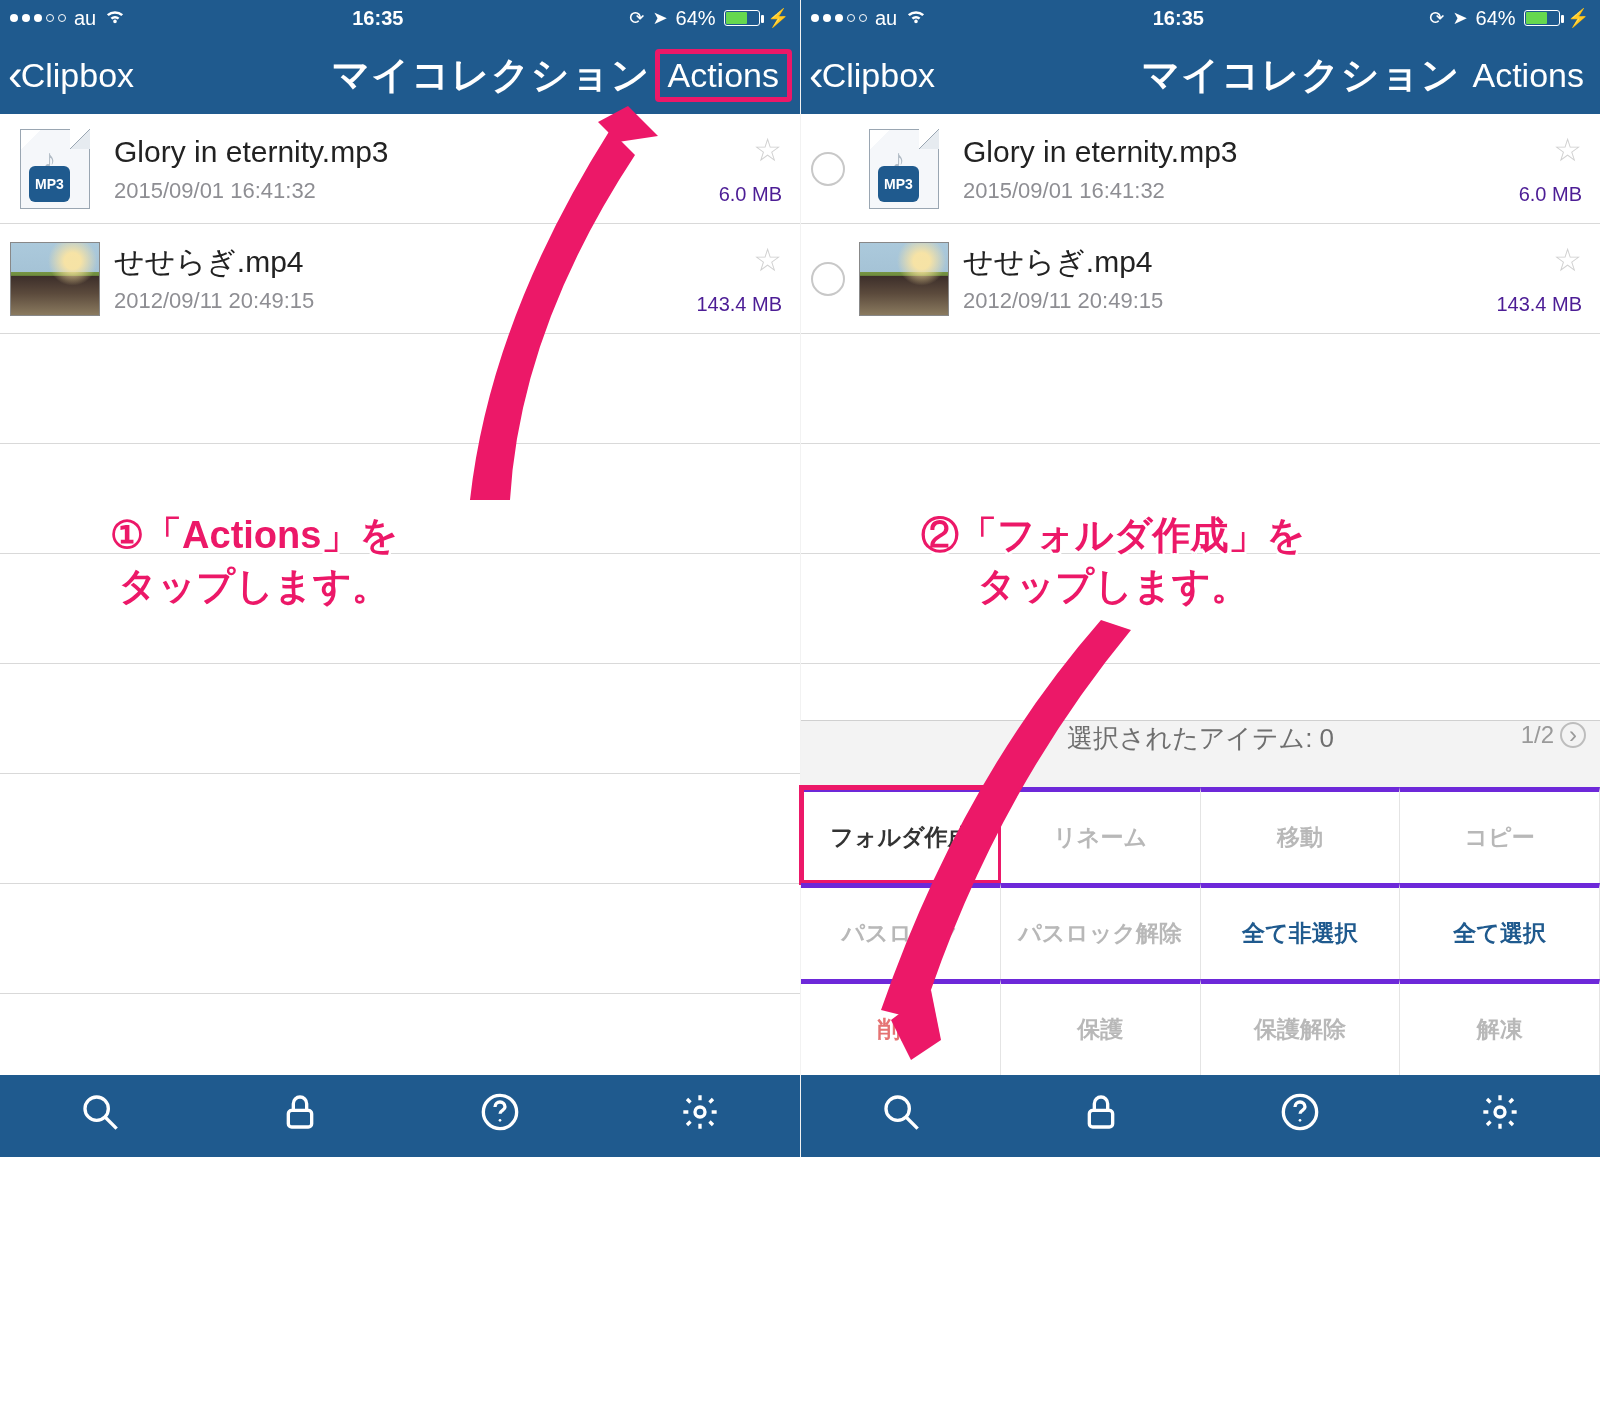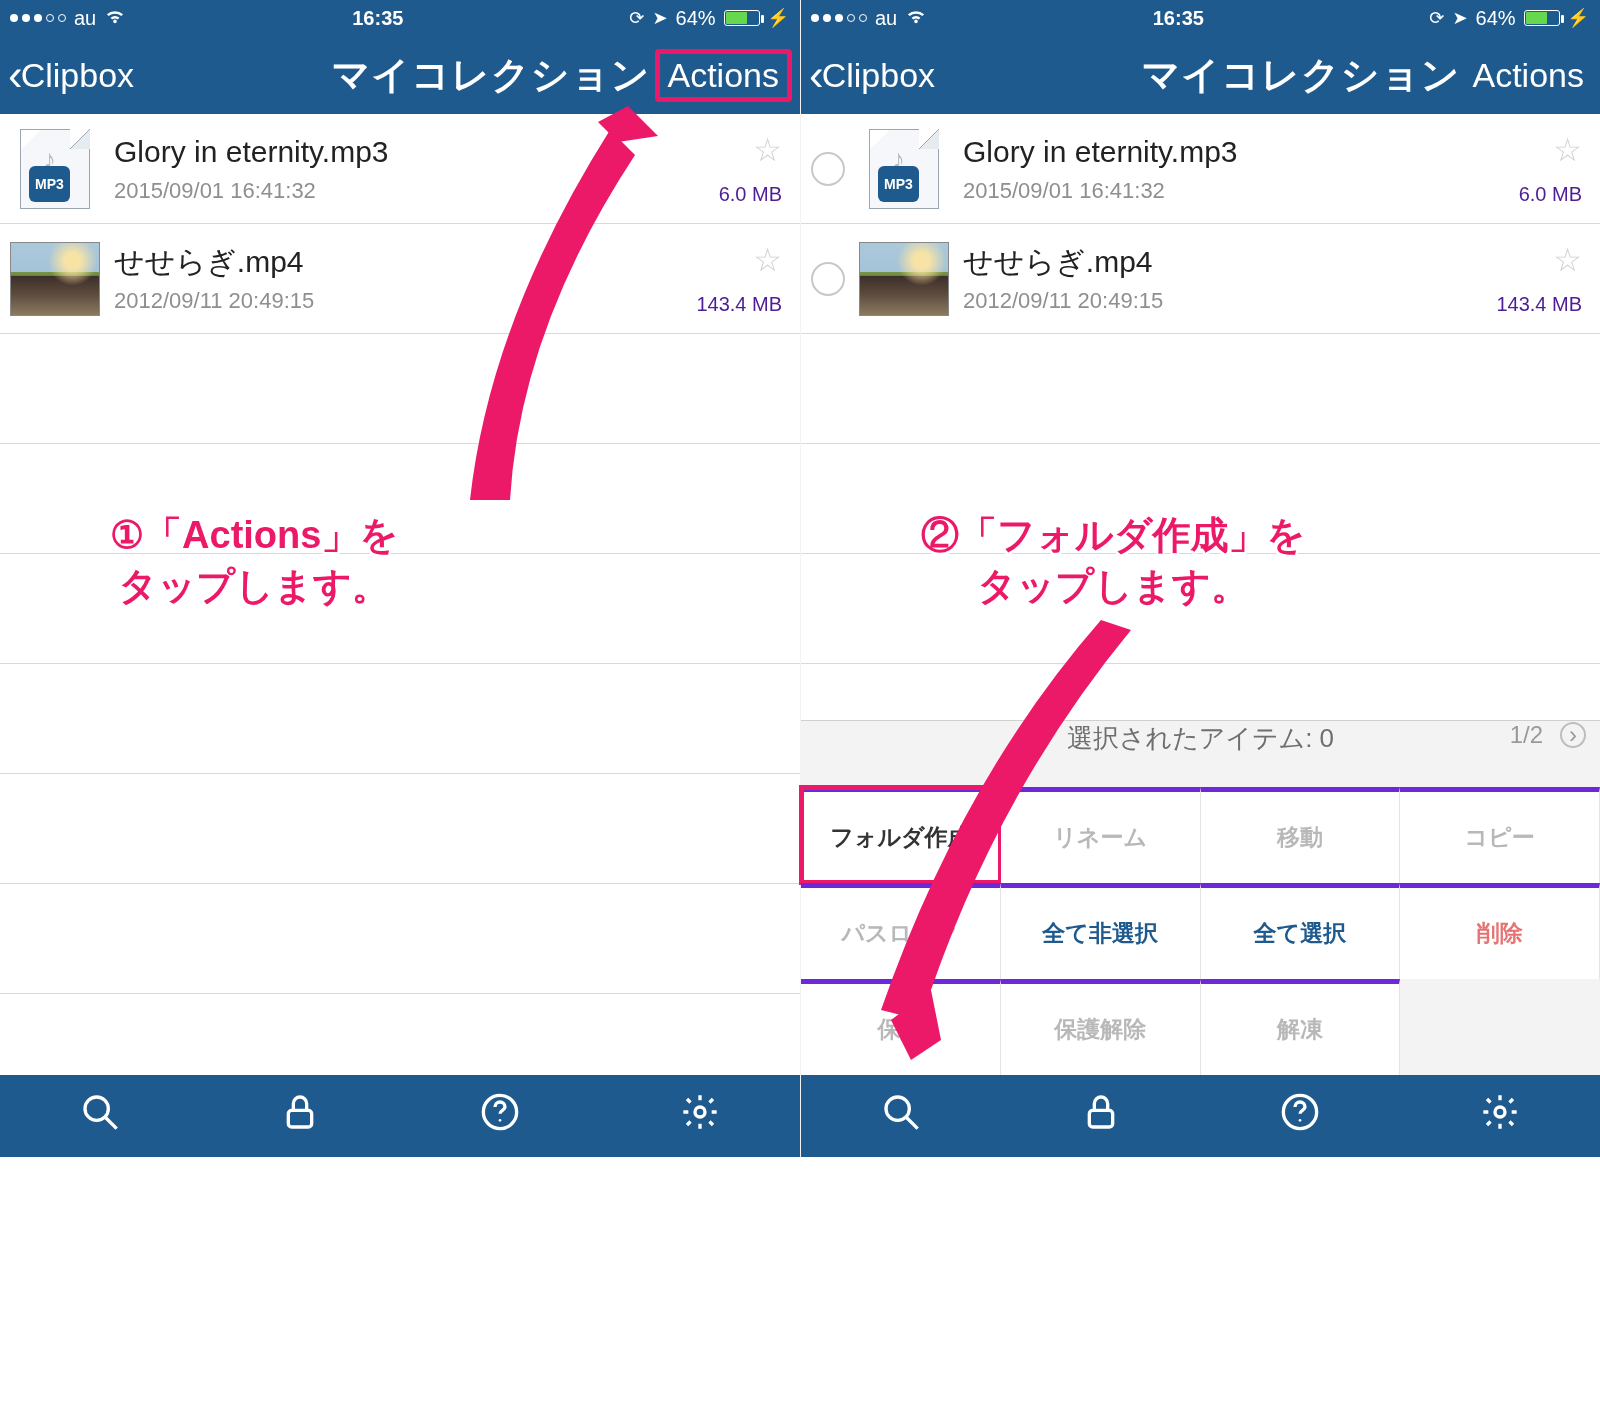--- a/index.html
+++ b/index.html
@@ -117,21 +117,21 @@
   .file-size { font-size:20px; color:#4c1d95; white-space:nowrap;}
   .empty-row { height: 110px; border-bottom:1px solid #d9d9d9;}
 
   
   .actions-panel { background:#f3f3f3; border-top:1px solid #d0d0d0; }
   .actions-header {
     height: 66px; display:flex; align-items:flex-start; justify-content:center;
     color:#6f6f6f; font-size:26px; position:relative;
   }
   .actions-header .pager{
-    position:absolute; right:14px; display:flex; align-items:center; gap:17px; color:#9a9a9a; font-size:24px;
+    position:absolute; right:14px; display:flex; align-items:center; gap:6px; color:#9a9a9a; font-size:24px;
   }
   .pager .circ{ width:26px; height:26px; border:2px solid #bdbdbd; border-radius:50%; display:flex; align-items:center; justify-content:center;}
   .actions-grid {
     display:grid; grid-template-columns: repeat(4, 1fr);
   }
   .action-btn {
     height: 96px; display:flex; align-items:center; justify-content:center;
     font-size:23px; background:#fff; color:#b8b8b8;
     border-top:5px solid #6d28d9; border-right:1px solid #e4e4e4;
     font-weight:700;
@@ -366,20 +366,21 @@
           <span>1/2</span>
           <span class="circ">›</span>
         </span>
       </div>
       <div class="actions-grid" id="actions-grid">
           <div class="action-btn enabled boxed">フォルダ作成</div>
           <div class="action-btn ">リネーム</div>
           <div class="action-btn ">移動</div>
           <div class="action-btn ">コピー</div>
           <div class="action-btn ">パスロック</div>
+          <div class="action-btn ">パスロック解除</div>
           <div class="action-btn blue">全て非選択</div>
           <div class="action-btn blue">全て選択</div>
           <div class="action-btn red">削除</div>
           <div class="action-btn ">保護</div>
           <div class="action-btn ">保護解除</div>
           <div class="action-btn ">解凍</div>
         </div>
     </div>
 
     <div class="toolbar">

